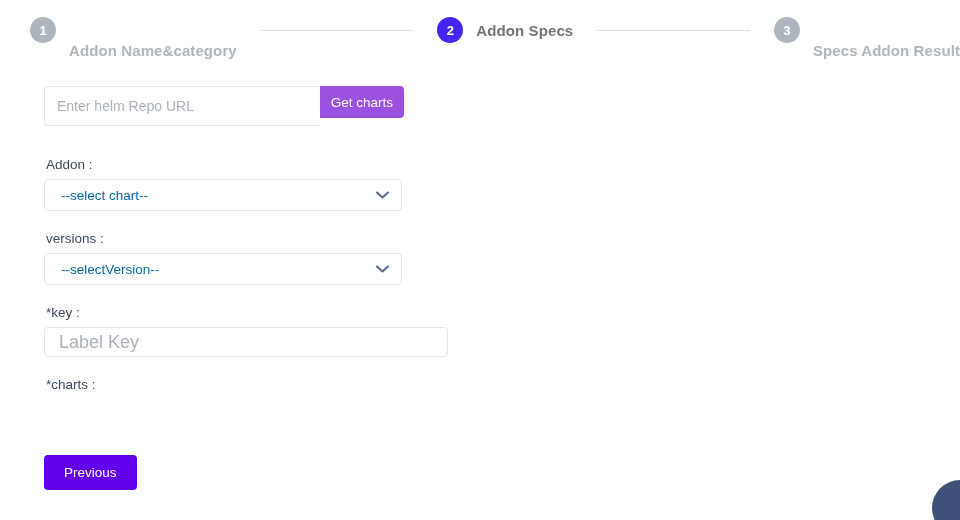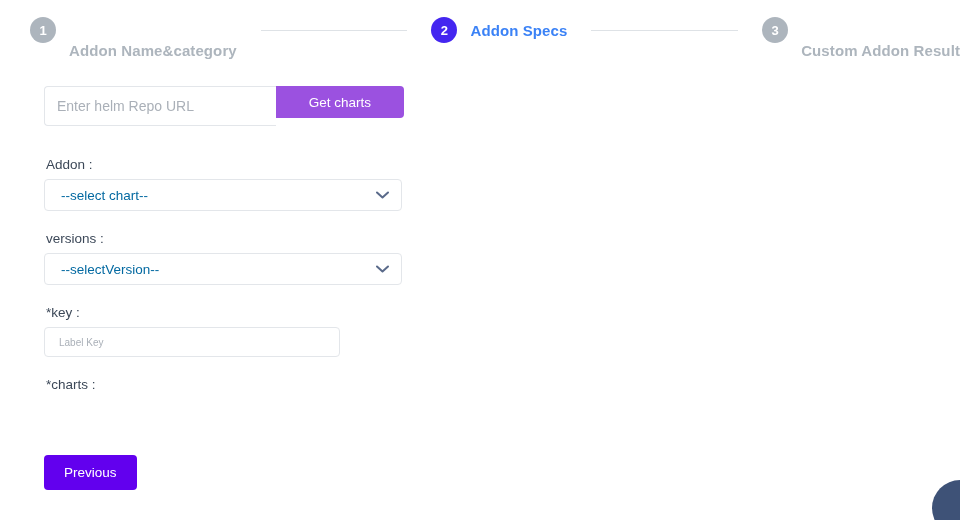--- a/index.html
+++ b/index.html
@@ -44,21 +44,21 @@
   .step-circle.inactive { background: #adb5bd; }
   .step-circle.active   { background: #4426f0; }
 
   .step-label {
     margin-left: 13px;
     font-size: 15px;
     font-weight: bold;
     letter-spacing: .1px;
   }
   .step-label.inactive { color: #adb5bd; margin-top: 40px; }
-  .step-label.active   { color: #3b82f6; }
+  .step-label.active   { color: #737373; }
 
   .step-line {
     flex: 1 1 auto;
     height: 1px;
     background: #dee2e6;
     margin: 0 24px;
     min-width: 60px;
   }
 
   
@@ -94,21 +94,21 @@
   .repo-input::placeholder { color: #aab0b8; }
 
   .get-charts-btn {
     flex: 0 0 auto;
     background: #9b51e0;
     color: #ffffff;
     border: none;
     border-radius: 0 4px 4px 0;
     font-size: 13.5px;
     font-family: "Liberation Sans", sans-serif;
-    padding: 0 33px;
+    padding: 0 11px;
     height: 32px;
     cursor: pointer;
   }
 
   .select-wrap {
     position: relative;
     width: 358px;
     margin-bottom: 20px;
   }
   .select-box {
@@ -131,26 +131,26 @@
     position: absolute;
     right: 13px;
     top: 0;
     bottom: 0;
     display: flex;
     align-items: center;
     pointer-events: none;
   }
 
   .text-input {
-    width: 296px;
+    width: 404px;
     height: 30px;
     border: 1px solid #e3e6ea;
     border-radius: 4px;
     padding: 0 14px;
-    font-size: 10px;
+    font-size: 18px;
     color: #3c4858;
     font-family: "Liberation Sans", sans-serif;
     outline: none;
     box-sizing: border-box;
     margin-bottom: 20px;
     display: block;
   }
   .text-input::placeholder { color: #aab0b8; }
 
   .gap-before-prev { height: 56px; }
@@ -193,21 +193,21 @@
 
   <div class="step">
     <div class="step-circle active">2</div>
     <div class="step-label active">Addon Specs</div>
   </div>
 
   <div class="step-line"></div>
 
   <div class="step">
     <div class="step-circle inactive">3</div>
-    <div class="step-label inactive">Custom Addon Result</div>
+    <div class="step-label inactive">Specs Addon Result</div>
   </div>
 
 </div>
 
 <div class="form">
 
   <div class="repo-row">
     <input class="repo-input" type="text" placeholder="Enter helm Repo URL" style="">
     <button class="get-charts-btn">Get charts</button>
   </div>

